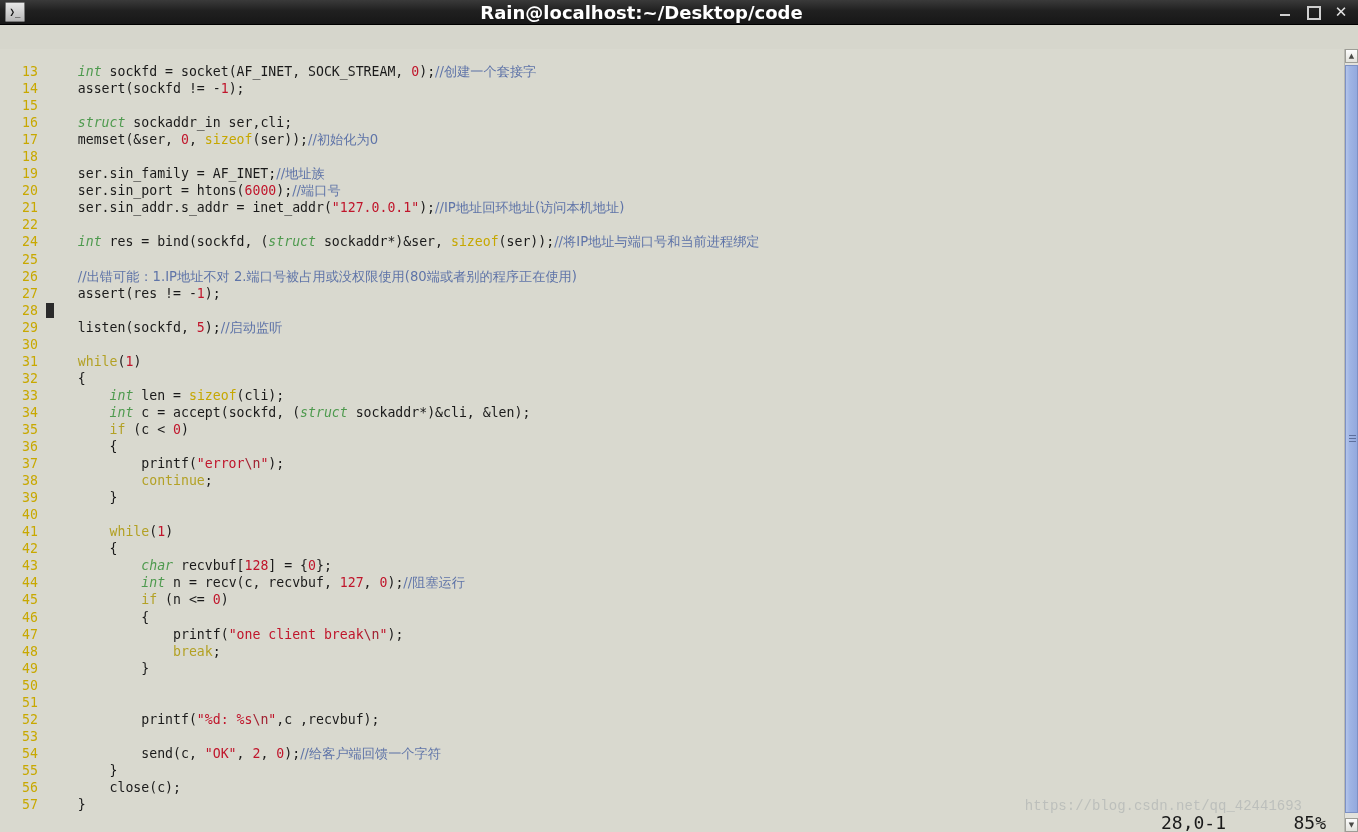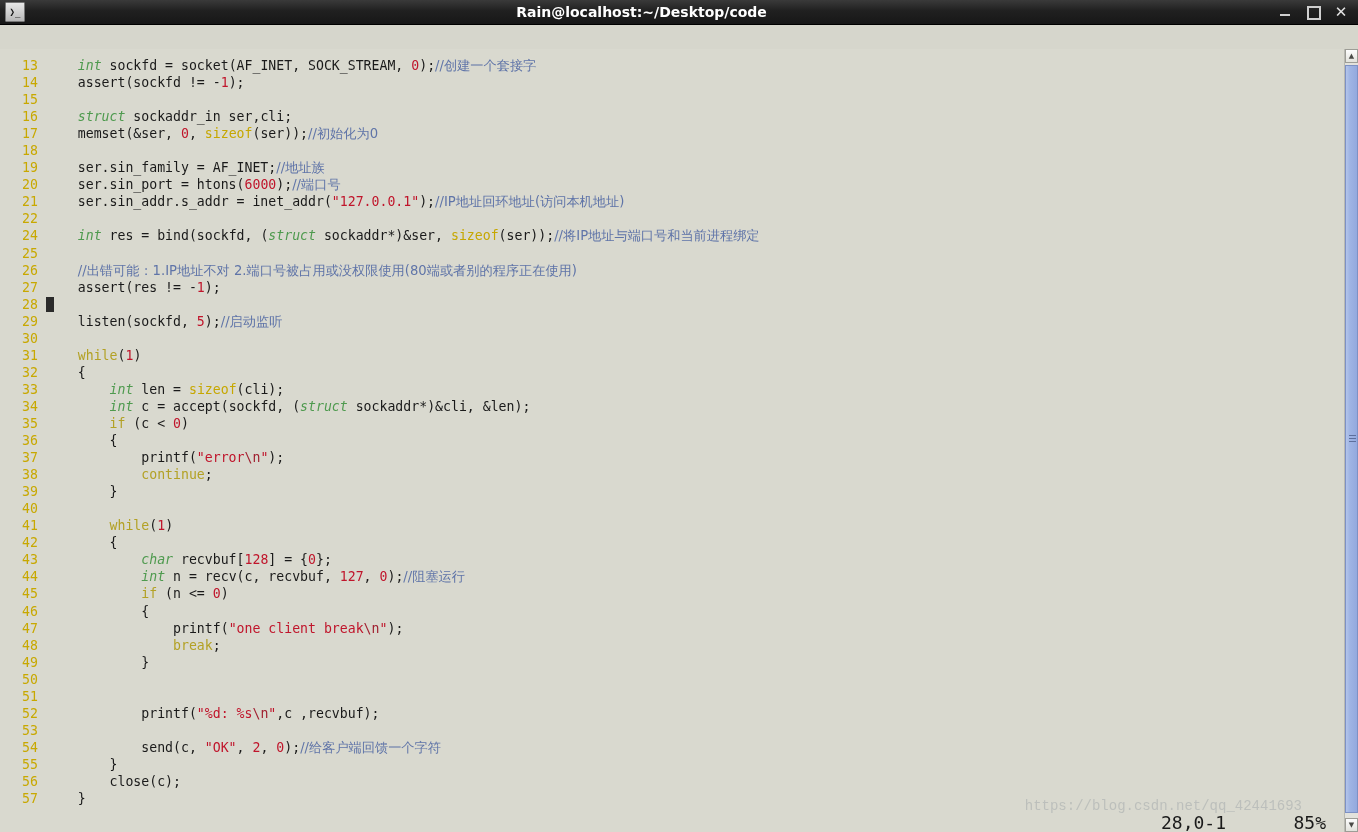--- a/index.html
+++ b/index.html
@@ -41,21 +41,21 @@
     font-family: "DejaVu Sans Mono", monospace;
     font-size: 10px;
     color: #111;
     line-height: 1;
     transform: scaleX(0.9);
   }
   .title-text {
     flex: 1;
     text-align: center;
     color: #ffffff;
-    font-size: 14px;
+    font-size: 18px;
     font-weight: bold;
     font-family: "DejaVu Sans", sans-serif;
     letter-spacing: 0px;
     margin-left: -20px;
     white-space: nowrap;
   }
   .win-buttons {
     display: flex;
     align-items: center;
     gap: 14px;
@@ -118,21 +118,21 @@
     width: 1344px;
     height: 783px;
     background: #d9d9cf;
     overflow: hidden;
     font-family: "DejaVu Sans Mono", monospace;
     font-size: 13.2px;
     line-height: 17.06px;
   }
   .code-area {
     position: absolute;
-    left: 0; top: 8px;
+    left: 0; top: 14px;
     width: 1104px;
   }
   .row {
     display: flex;
     height: 17.06px;
     white-space: pre;
     align-items: baseline;
   }
   .lnum {
     width: 46px;

